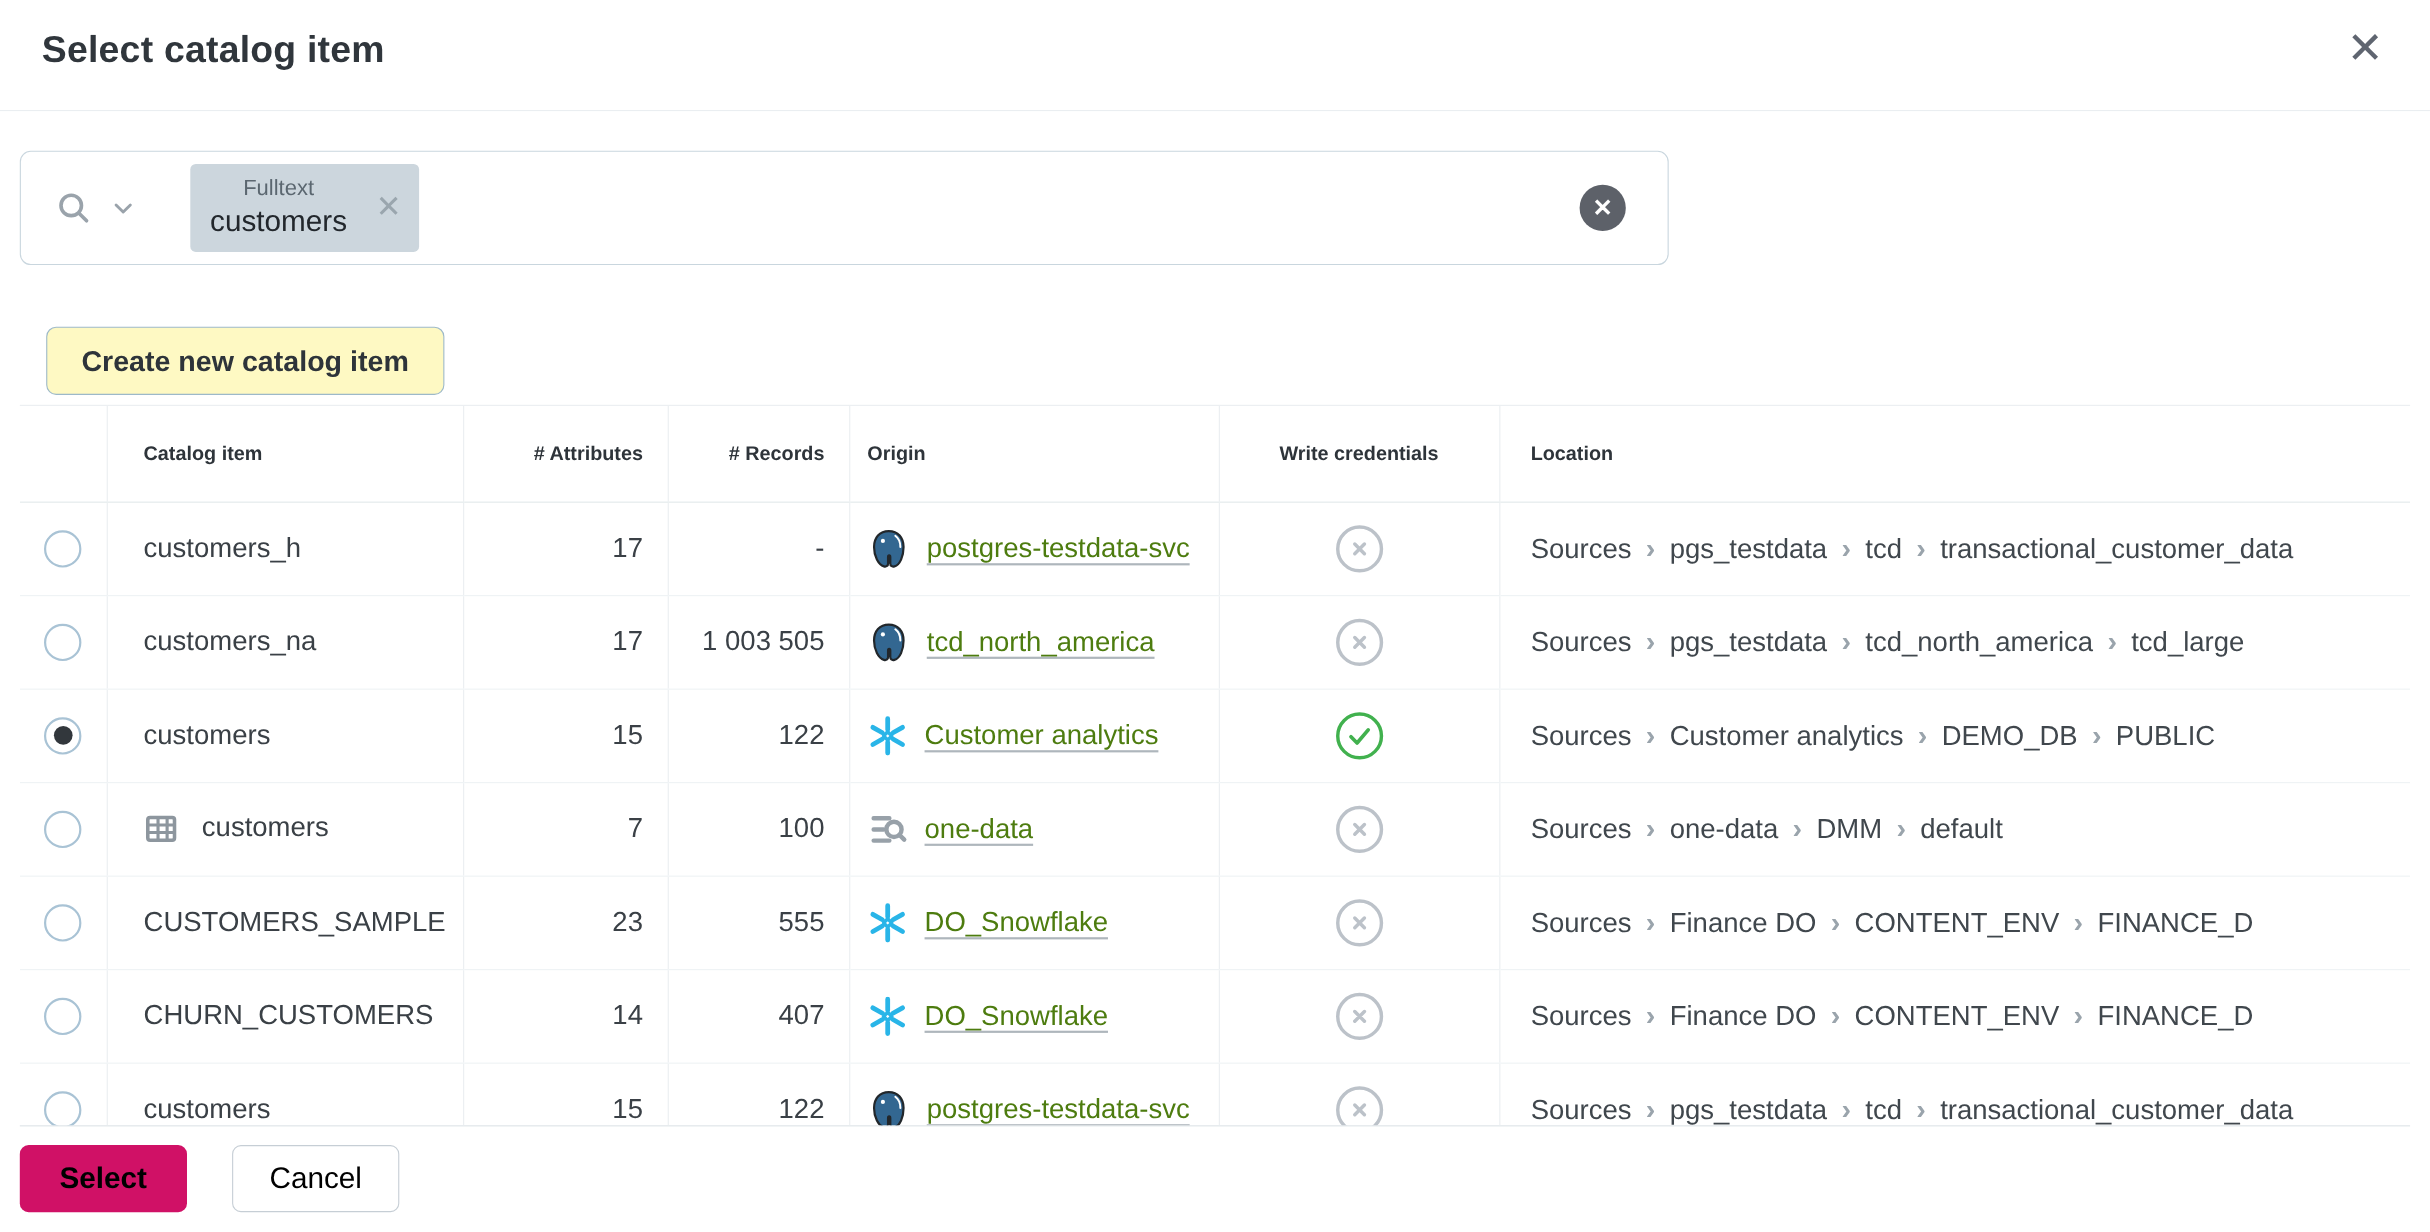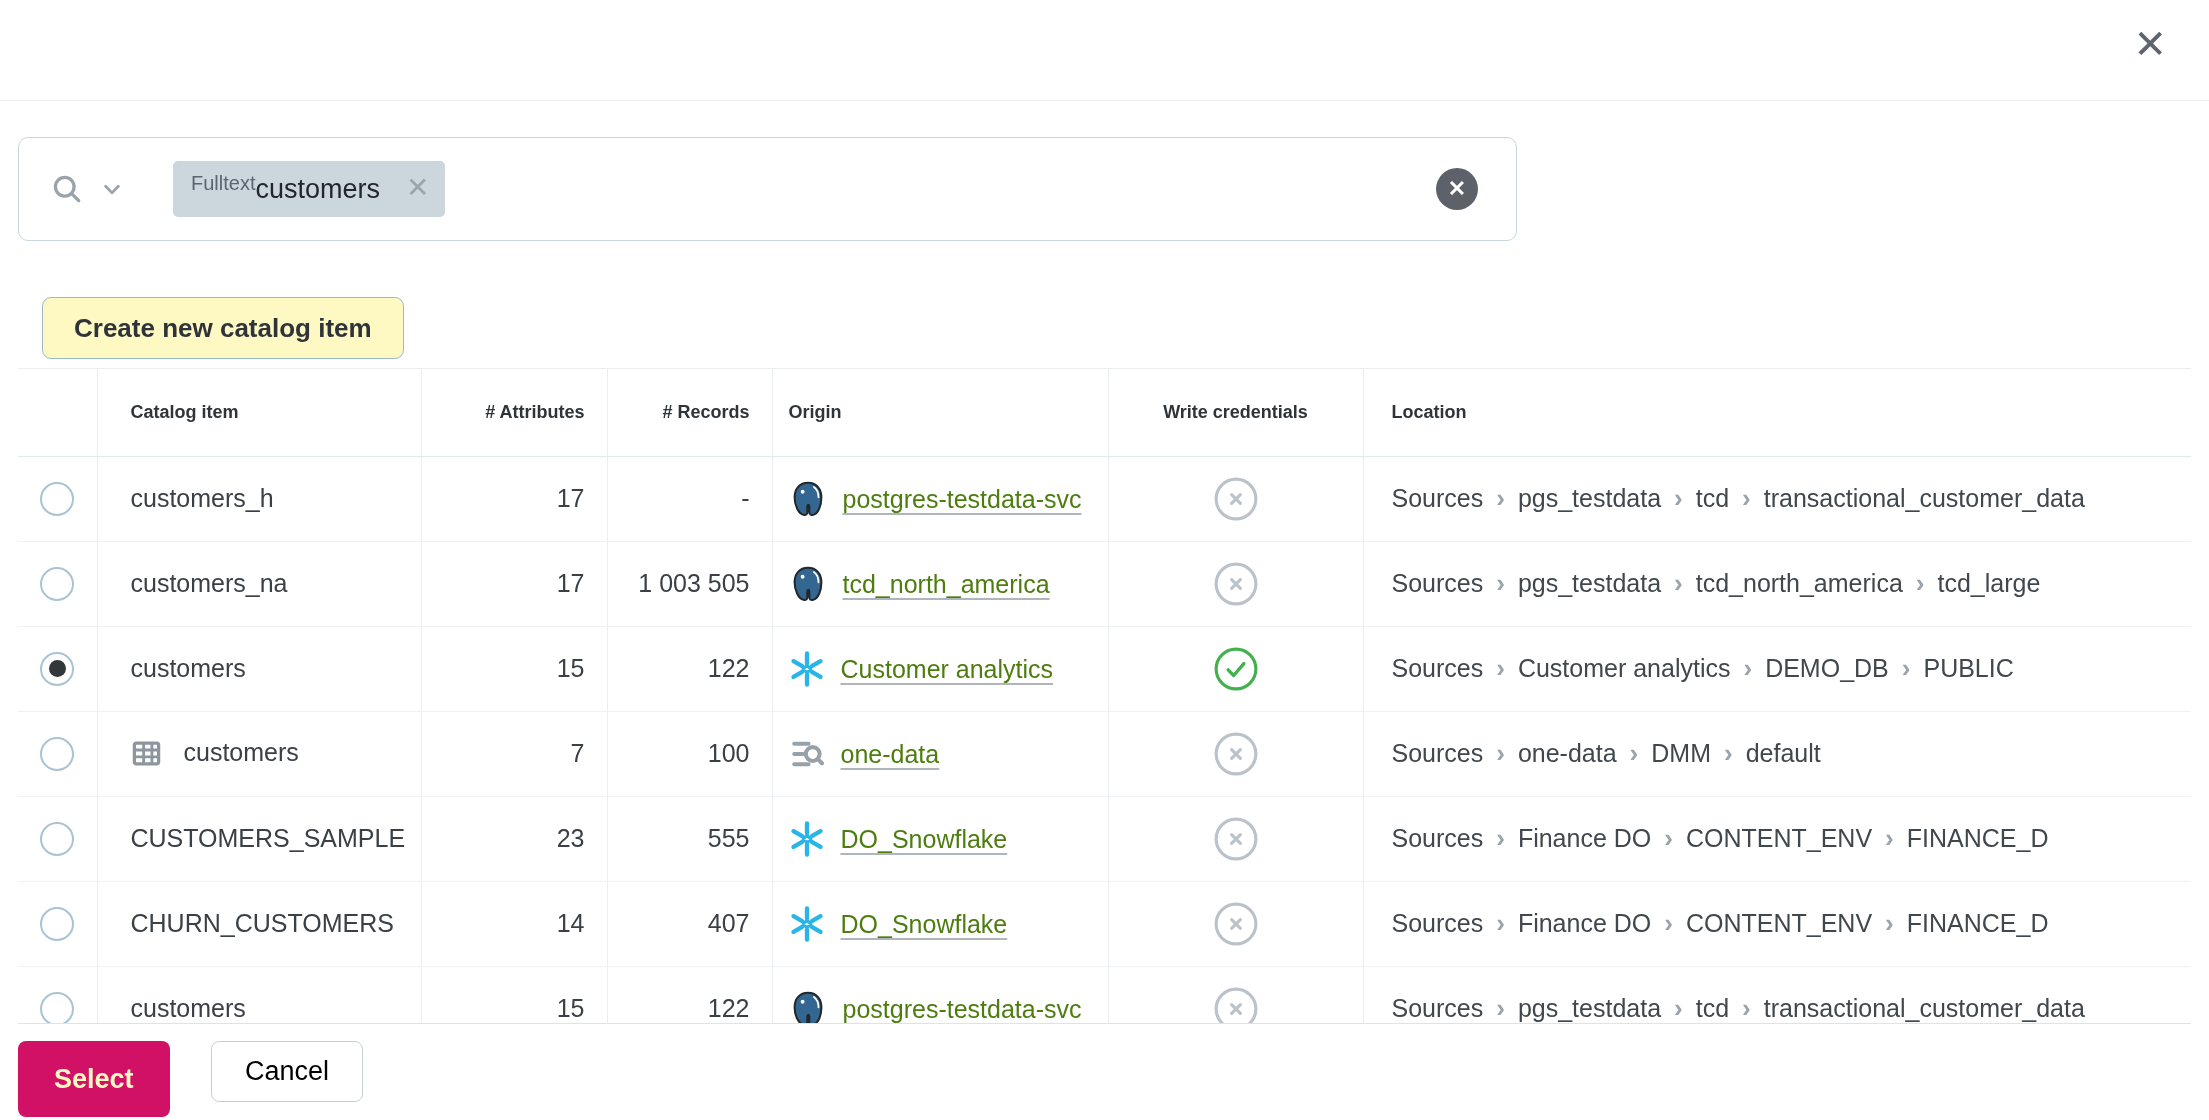--- a/index.html
+++ b/index.html
@@ -17,21 +17,21 @@
     border:1px solid #c9d6de;border-radius:10px;background:#fff;
     display:flex;align-items:center;box-sizing:border-box;
   }
   .search-glyphs{display:flex;align-items:center;margin-left:30px;}
   .search-glyphs svg{display:block;}
   .search-chevron{margin-left:14px;}
   .filter-chip{
     margin-left:48px;background:#ccd6dd;border-radius:5px;
     padding:10px 16px 12px 18px;display:flex;align-items:center;
   }
-  .chip-texts{display:flex;flex-direction:row;text-align:center;}
+  .chip-texts{display:flex;flex-direction:column;text-align:center;}
   .chip-label{font-size:20px;color:#5b6770;line-height:24px;}
   .chip-value{font-size:27px;color:#22272c;line-height:32px;margin-top:2px;}
   .chip-remove{margin-left:26px;color:#9aa6ae;font-size:28px;line-height:28px;cursor:pointer;}
   .search-clear{
     position:absolute;right:38px;top:50%;transform:translateY(-50%);
     width:42px;height:42px;border-radius:50%;background:#5d6169;color:#fff;
     display:flex;align-items:center;justify-content:center;font-size:22px;font-weight:700;cursor:pointer;
   }
   
   .create-btn{
@@ -66,36 +66,37 @@
   .gicon svg{display:block;}
   .oicon{display:inline-block;vertical-align:middle;margin-right:16px;}
   .oicon svg{display:block;}
   .olink{color:#4d7c0f;text-decoration:underline;text-underline-offset:6px;text-decoration-color:#aeb6bc;cursor:pointer;vertical-align:middle;}
   .cred-ico{display:inline-block;vertical-align:middle;}
   .cred-ico svg{display:block;}
   .crumb{color:#40474d;}
   .sep{color:#9aa4ac;font-weight:600;margin:0 13px;font-size:26px;}
   
   .ftr-select{
-    position:absolute;left:18px;top:1041px;height:76px;padding:0 36px;
-    background:#d01166;border:none;border-radius:8px;color:#fef9c3;
+    position:absolute;left:18px;top:1041px;height:61px;padding:0 36px;
+    background:#d01166;border:none;border-radius:8px;color:#000000;
     font-family:inherit;font-size:27px;font-weight:700;cursor:pointer;
   }
   .ftr-cancel{
     position:absolute;left:211px;top:1041px;height:61px;padding:0 33px;
     background:#fff;border:1px solid #c6ced5;border-radius:8px;color:#000000;
     font-family:inherit;font-size:27px;font-weight:500;cursor:pointer;
   }
 </style>
 </head>
 <body>
 
 <div>
 
   <div class="dlg-header">
+    <div class="dlg-title">Select catalog item</div>
     <div class="dlg-close">✕</div>
   </div>
 
   <div class="search-box">
     <span class="search-glyphs">
       <span>
         <svg width="36" height="36" viewBox="0 0 24 24" fill="none" stroke="#9aa3ab" stroke-width="2.2" stroke-linecap="round">
           <circle cx="10.5" cy="10.5" r="6.2"></circle>
             <path d="M15.2 15.2l4.6 4.6"></path>
         </svg>

